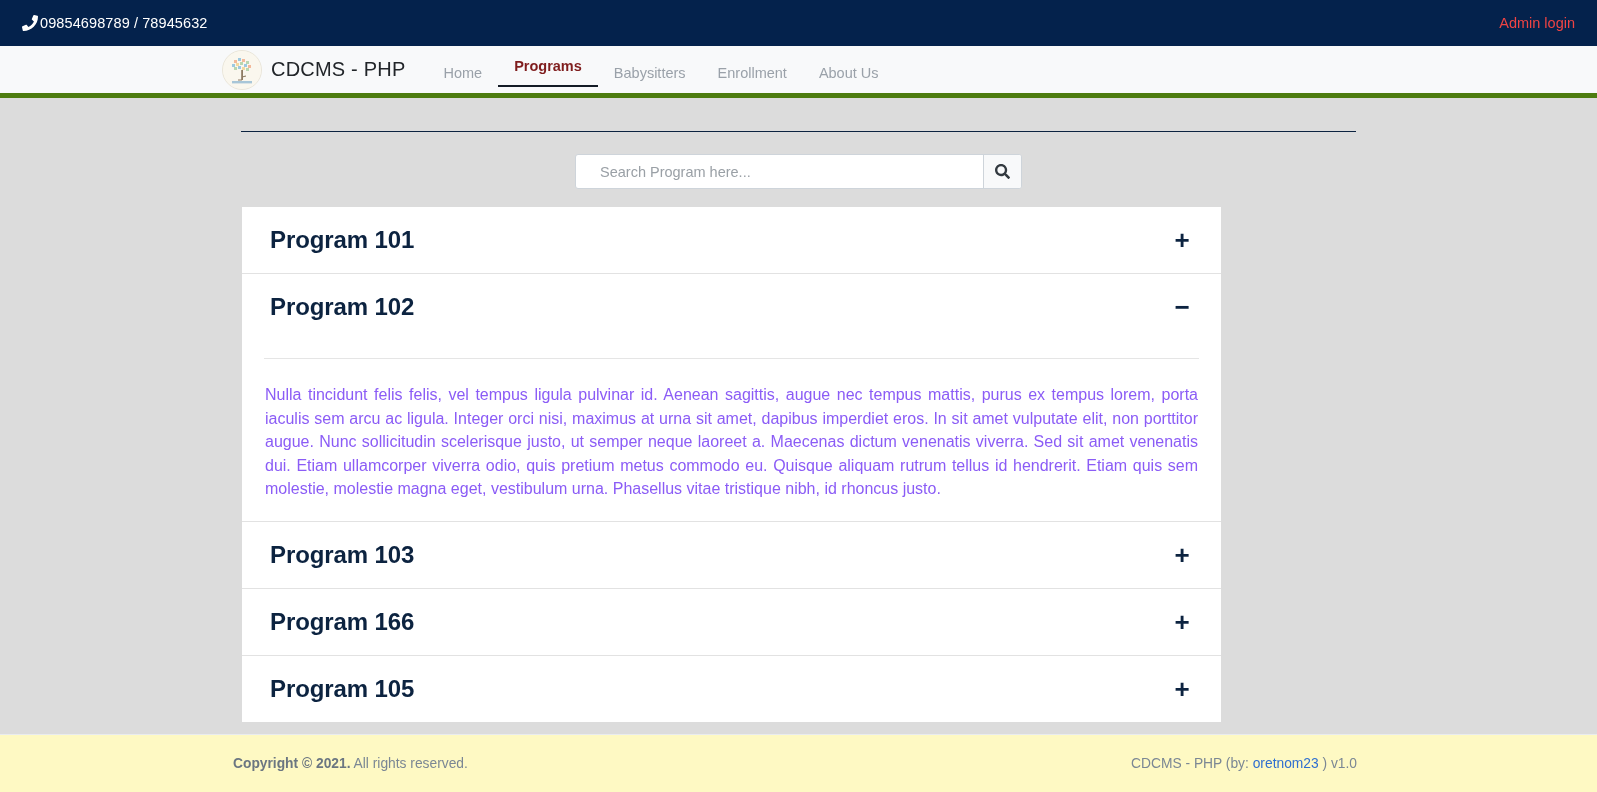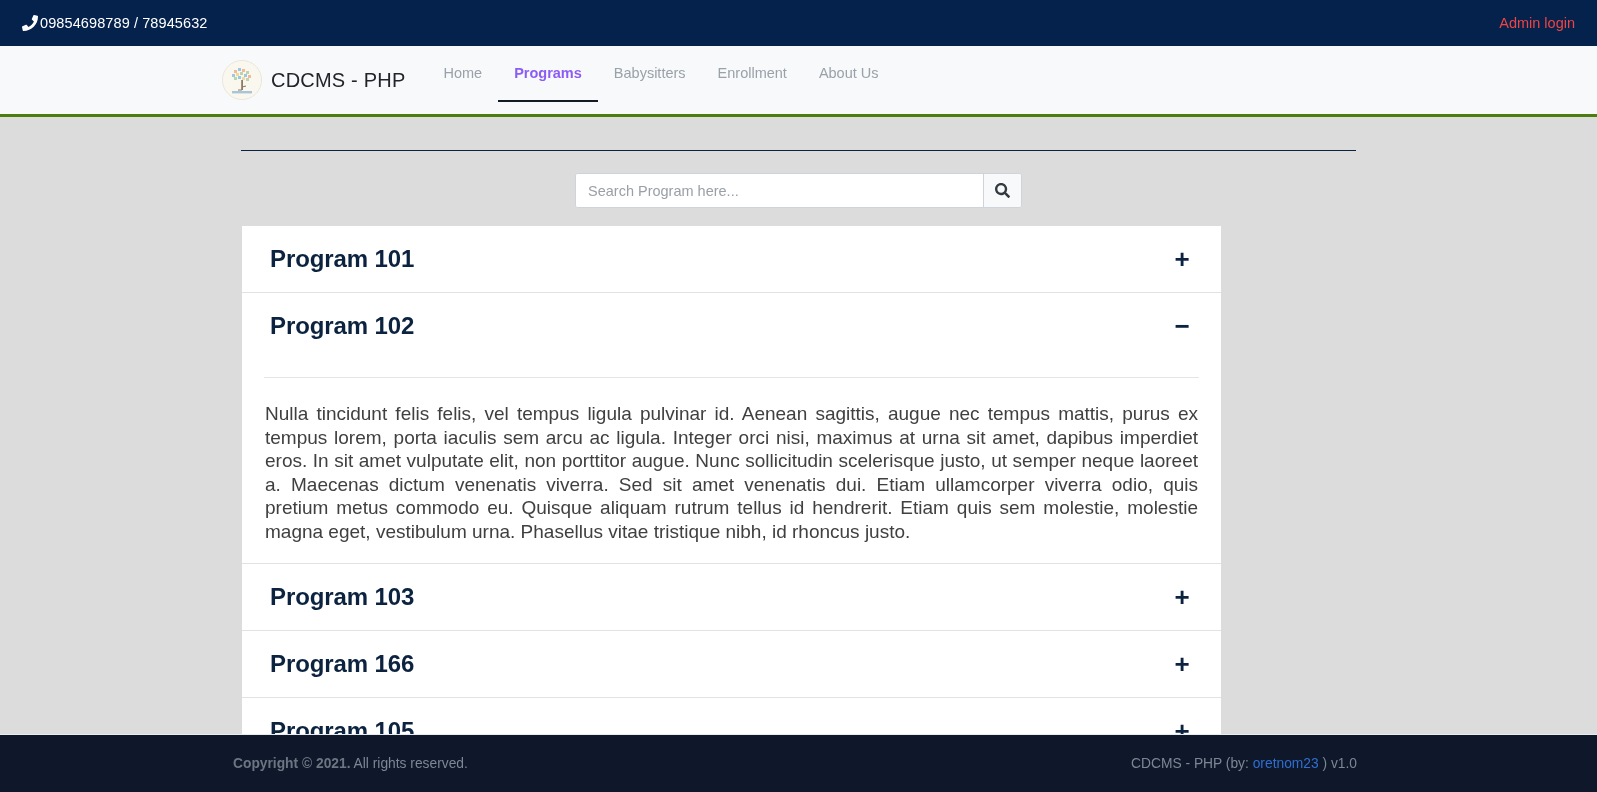--- a/index.html
+++ b/index.html
@@ -36,26 +36,26 @@
   .phone-icon svg { display: block; width: 16px; height: 16px; fill: #fff; }
   .admin-login {
     font-size: 14.5px;
     color: #ef4444;
     text-decoration: none;
     font-weight: 400;
   }
 
   
   .navbar {
-    height: 71px;
+    height: 52px;
     background: #f8f9fa;
     display: flex;
     align-items: center;
     padding-left: 222px;
-    border-bottom: 3px solid #4d7c0f;
+    border-bottom: 5px solid #4d7c0f;
   }
   .brand {
     display: flex;
     align-items: center;
     gap: 9px;
     text-decoration: none;
   }
   .brand-logo {
     width: 40px; height: 40px;
     border-radius: 50%;
@@ -68,36 +68,36 @@
   .brand-logo svg { position: absolute; left: 0; top: 0; }
   .brand-text {
     font-size: 20px;
     color: #212529;
     font-weight: 400;
     letter-spacing: .2px;
     white-space: nowrap;
   }
   .nav-links {
     display: flex;
-    align-items: flex-start;
+    align-items: flex-end;
     gap: 0;
     margin-left: 22px;
   }
   .nav-link {
     font-size: 14.5px;
     color: #9aa1a9;
     text-decoration: none;
     padding: 6px 16px;
     white-space: nowrap;
   }
   .nav-link.active {
-    color: #8b5cf6;
+    color: #7f1d1d;
     font-weight: bold;
     border-bottom: 2px solid #141b25;
-    padding-bottom: 19px;
+    padding-bottom: 11px;
   }
 
   
   .content {
     width: 1115px;
     margin: 0 auto;
     padding-top: 24px;
   }
   .page-title {
     font-size: 41px;
@@ -130,20 +130,21 @@
   }
   .search-input {
     flex: 1;
     border: none;
     outline: none;
     padding: 0 12px;
     font-size: 14.5px;
     color: #495057;
     font-family: "Liberation Sans", sans-serif;
     background: #fff;
+    margin-left: 12px;
   }
   .search-input::placeholder { color: #9aa0a6; }
   .search-btn {
     width: 38px;
     border: none;
     border-left: 1px solid #ced4da;
     background: #f8f9fa;
     cursor: pointer;
     display: flex;
     align-items: center;
@@ -184,36 +185,36 @@
     width: 22px;
     text-align: center;
   }
   .acc-body { padding: 0 22px 20px 22px; }
   .acc-body-rule {
     border: none;
     border-top: 1px solid #e5e5e5;
     margin: 18px 0 0 0;
   }
   .acc-text {
-    font-size: 19px;
+    font-size: 16px;
     line-height: 23.5px;
-    color: #404040;
+    color: #8b5cf6;
     text-align: justify;
     margin: 24px 0 0 0;
     padding: 0 1px;
     font-family: "Liberation Sans", sans-serif;
   }
 
   
   .footer {
     position: absolute;
     left: 0; right: 0;
     bottom: 0;
     height: 58px;
-    background: #0f172a;
+    background: #fef9c3;
     border-top: 1px solid #e9ecef;
     display: flex;
     align-items: center;
     justify-content: space-between;
     padding: 0 240px 0 233px;
     font-size: 13.8px;
     color: #7b8794;
   }
   .footer-left b { color: #6b7681; font-weight: bold; }
   .footer-right { color: #7b8794; }

